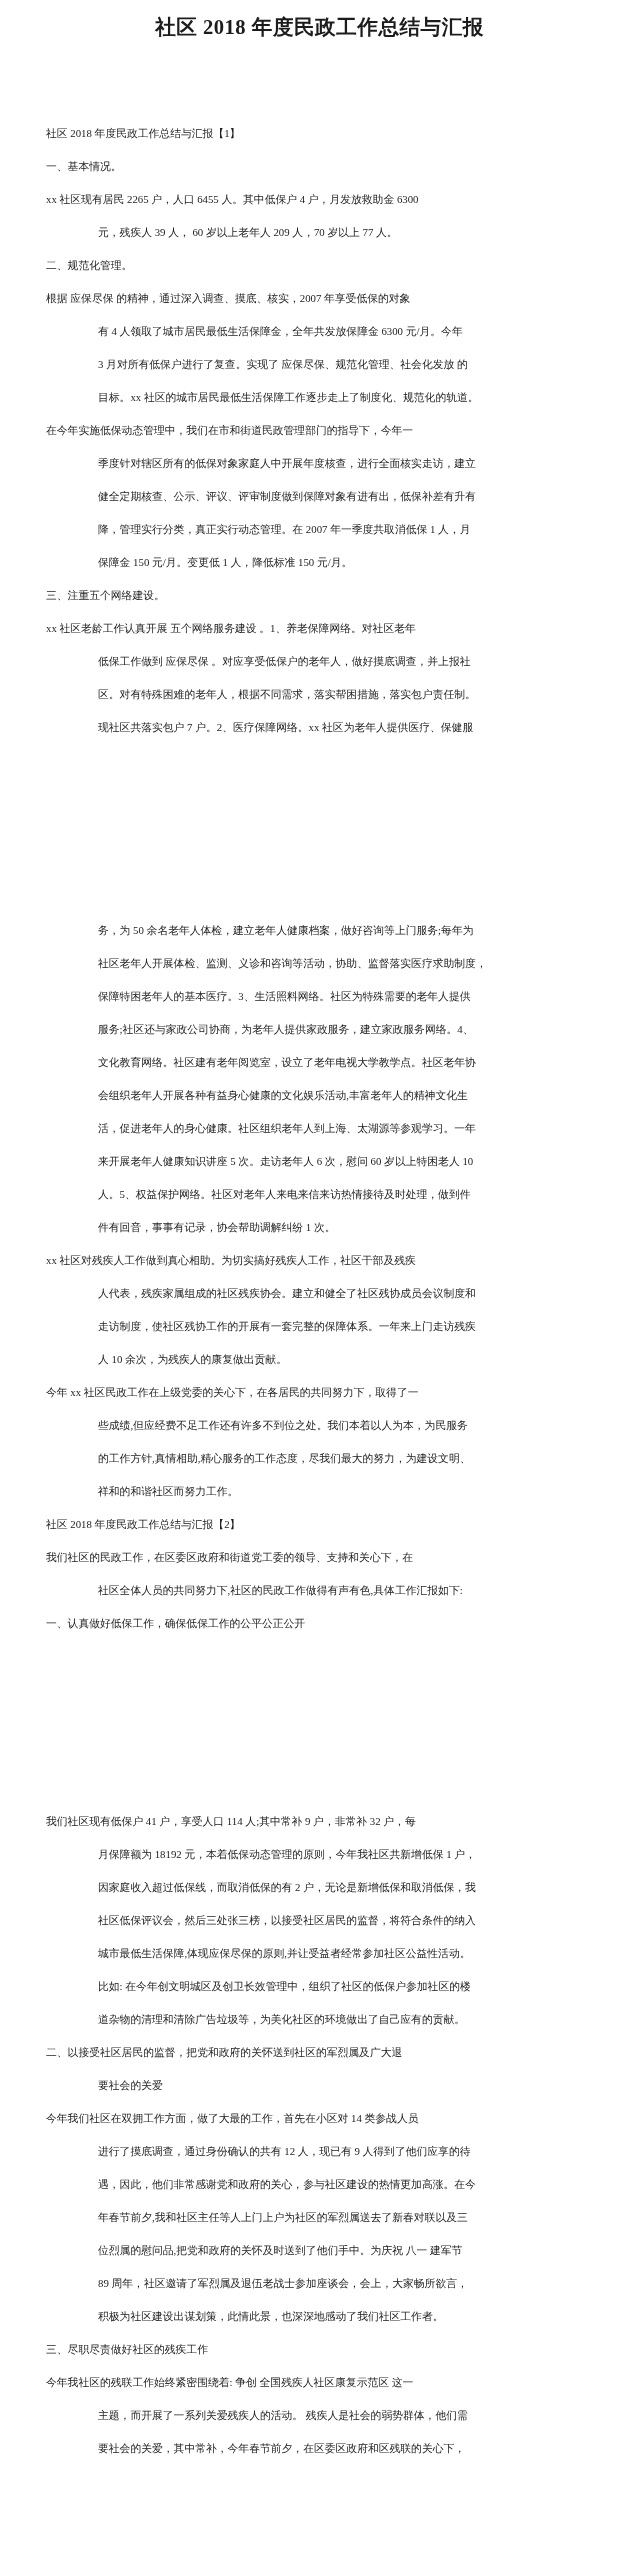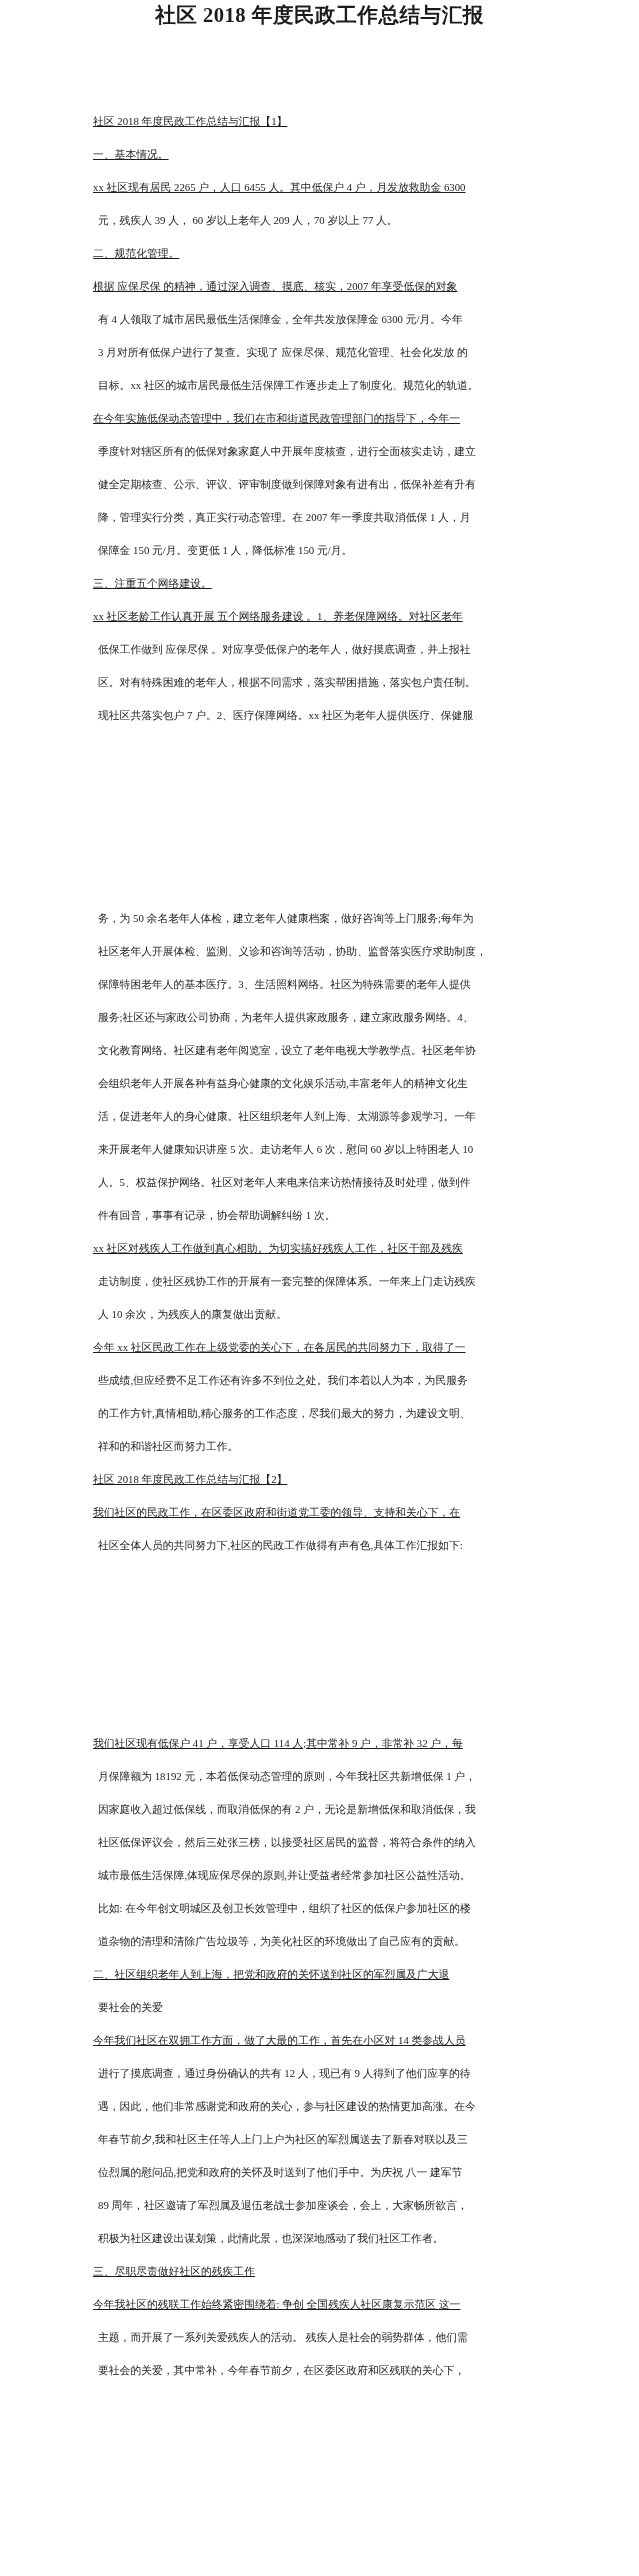--- a/index.html
+++ b/index.html
@@ -11,21 +11,21 @@
     width: 639px;
     min-height: 3615px;
     position: relative;
   }
   .doc {
     width: 639px;
     font-family: "Liberation Serif", "DejaVu Serif", serif;
     color: #1c1c1c;
   }
   .title {
-    margin: 4px;
+    margin: 16px;
     text-align: center;
     font-size: 20.6px;
     line-height: 1.1;
     font-weight: 700;
     letter-spacing: 0.5px;
   }
   .pages {
     margin-top: 78px;
   }
   .page {
@@ -40,22 +40,21 @@
   .line {
     height: 33px;
     line-height: 33px;
     font-size: 10.8px;
     padding-left: 98px;
     padding-right: 62px;
     white-space: nowrap;
     overflow: visible;
   }
   .line.indent {
-    padding-left: 93px;
-    text-decoration: underline;
+    padding-left: 46px;
   }
 </style>
 </head>
 <body>
 
 <div class="doc">
   <h1 class="title">社区 2018 年度民政工作总结与汇报</h1>
   <div class="pages">
       <div class="page">
         <div class="line indent">社区 2018 年度民政工作总结与汇报【1】</div>
@@ -83,39 +82,41 @@
         <div class="line">社区老年人开展体检、监测、义诊和咨询等活动，协助、监督落实医疗求助制度，</div>
         <div class="line">保障特困老年人的基本医疗。3、生活照料网络。社区为特殊需要的老年人提供</div>
         <div class="line">服务;社区还与家政公司协商，为老年人提供家政服务，建立家政服务网络。4、</div>
         <div class="line">文化教育网络。社区建有老年阅览室，设立了老年电视大学教学点。社区老年协</div>
         <div class="line">会组织老年人开展各种有益身心健康的文化娱乐活动,丰富老年人的精神文化生</div>
         <div class="line">活，促进老年人的身心健康。社区组织老年人到上海、太湖源等参观学习。一年</div>
         <div class="line">来开展老年人健康知识讲座 5 次。走访老年人 6 次，慰问 60 岁以上特困老人 10</div>
         <div class="line">人。5、权益保护网络。社区对老年人来电来信来访热情接待及时处理，做到件</div>
         <div class="line">件有回音，事事有记录，协会帮助调解纠纷 1 次。</div>
         <div class="line indent">xx 社区对残疾人工作做到真心相助。为切实搞好残疾人工作，社区干部及残疾</div>
+        <div class="line">人代表，残疾家属组成的社区残疾协会。建立和健全了社区残协成员会议制度和</div>
         <div class="line">走访制度，使社区残协工作的开展有一套完整的保障体系。一年来上门走访残疾</div>
         <div class="line">人 10 余次，为残疾人的康复做出贡献。</div>
         <div class="line indent">今年 xx 社区民政工作在上级党委的关心下，在各居民的共同努力下，取得了一</div>
         <div class="line">些成绩,但应经费不足工作还有许多不到位之处。我们本着以人为本，为民服务</div>
         <div class="line">的工作方针,真情相助,精心服务的工作态度，尽我们最大的努力，为建设文明、</div>
         <div class="line">祥和的和谐社区而努力工作。</div>
         <div class="line indent">社区 2018 年度民政工作总结与汇报【2】</div>
         <div class="line indent">我们社区的民政工作，在区委区政府和街道党工委的领导、支持和关心下，在</div>
         <div class="line">社区全体人员的共同努力下,社区的民政工作做得有声有色,具体工作汇报如下:</div>
+        <div class="line indent">一、认真做好低保工作，确保低保工作的公平公正公开</div>
       </div>
       <div class="page">
         <div class="line indent">我们社区现有低保户 41 户，享受人口 114 人;其中常补 9 户，非常补 32 户，每</div>
         <div class="line">月保障额为 18192 元，本着低保动态管理的原则，今年我社区共新增低保 1 户，</div>
         <div class="line">因家庭收入超过低保线，而取消低保的有 2 户，无论是新增低保和取消低保，我</div>
         <div class="line">社区低保评议会，然后三处张三榜，以接受社区居民的监督，将符合条件的纳入</div>
         <div class="line">城市最低生活保障,体现应保尽保的原则,并让受益者经常参加社区公益性活动。</div>
         <div class="line">比如: 在今年创文明城区及创卫长效管理中，组织了社区的低保户参加社区的楼</div>
         <div class="line">道杂物的清理和清除广告垃圾等，为美化社区的环境做出了自己应有的贡献。</div>
-        <div class="line indent">二、社区组织老年人到上海，把党和政府的关怀送到社区的军烈属及广大退</div>
+        <div class="line indent">二、以接受社区居民的监督，把党和政府的关怀送到社区的军烈属及广大退</div>
         <div class="line">要社会的关爱</div>
         <div class="line indent">今年我们社区在双拥工作方面，做了大最的工作，首先在小区对 14 类参战人员</div>
         <div class="line">进行了摸底调查，通过身份确认的共有 12 人，现已有 9 人得到了他们应享的待</div>
         <div class="line">遇，因此，他们非常感谢党和政府的关心，参与社区建设的热情更加高涨。在今</div>
         <div class="line">年春节前夕,我和社区主任等人上门上户为社区的军烈属送去了新春对联以及三</div>
         <div class="line">位烈属的慰问品,把党和政府的关怀及时送到了他们手中。为庆祝 八一 建军节</div>
         <div class="line">89 周年，社区邀请了军烈属及退伍老战士参加座谈会，会上，大家畅所欲言，</div>
         <div class="line">积极为社区建设出谋划策，此情此景，也深深地感动了我们社区工作者。</div>
         <div class="line indent">三、尽职尽责做好社区的残疾工作</div>
         <div class="line indent">今年我社区的残联工作始终紧密围绕着: 争创 全国残疾人社区康复示范区 这一</div>

